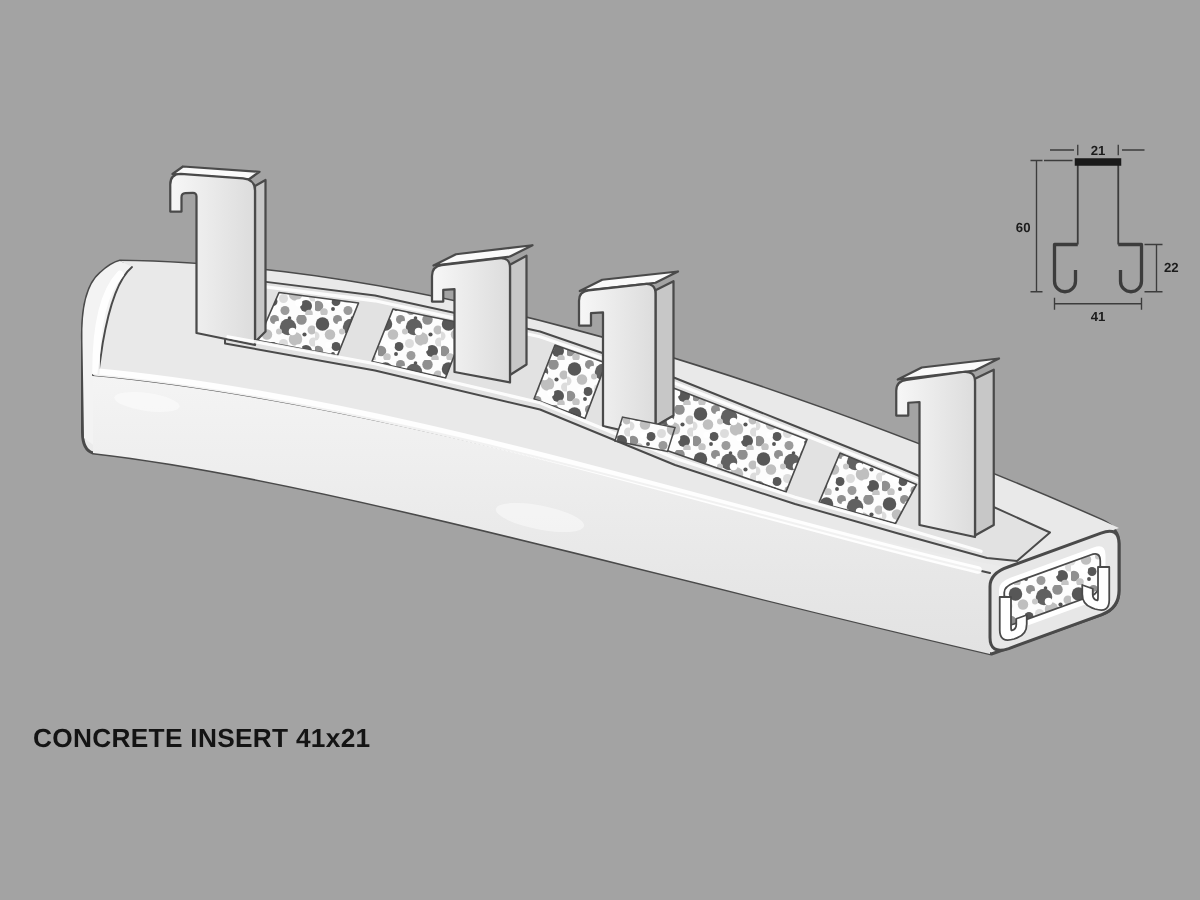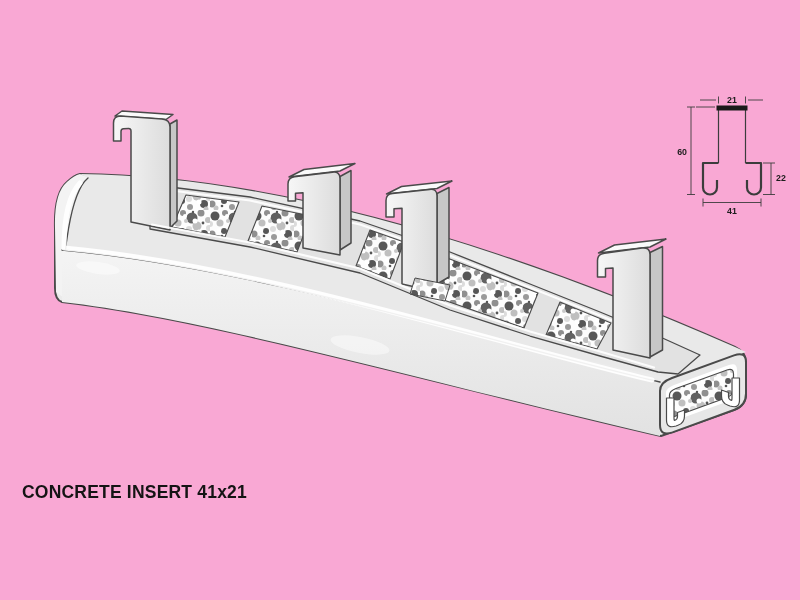--- a/index.html
+++ b/index.html
@@ -1,16 +1,16 @@
 <!DOCTYPE html>
 <html><head>
 <meta charset="utf-8">
 <style>
   html,body{margin:0;padding:0;background:#ffffff;}
-  .canvas{position:relative;width:800px;height:600px;background:#f9a8d4;overflow:hidden;
+  .canvas{position:relative;width:800px;height:600px;background:#a3a3a3;overflow:hidden;
           font-family:"Liberation Sans", sans-serif;text-decoration:underline;}
   svg{display:block;}
   .dim-label{font-family:"Liberation Sans", sans-serif;font-size:8.8px;font-weight:bold;fill:#1c1c1c;}
   .title-text{font-family:"Liberation Sans", sans-serif;font-size:17.5px;font-weight:bold;fill:#141414;letter-spacing:0.2px;}
 </style>
 </head>
 <body>
 
 <div class="canvas">
 <svg width="800" height="600" viewBox="0 0 800 600">

